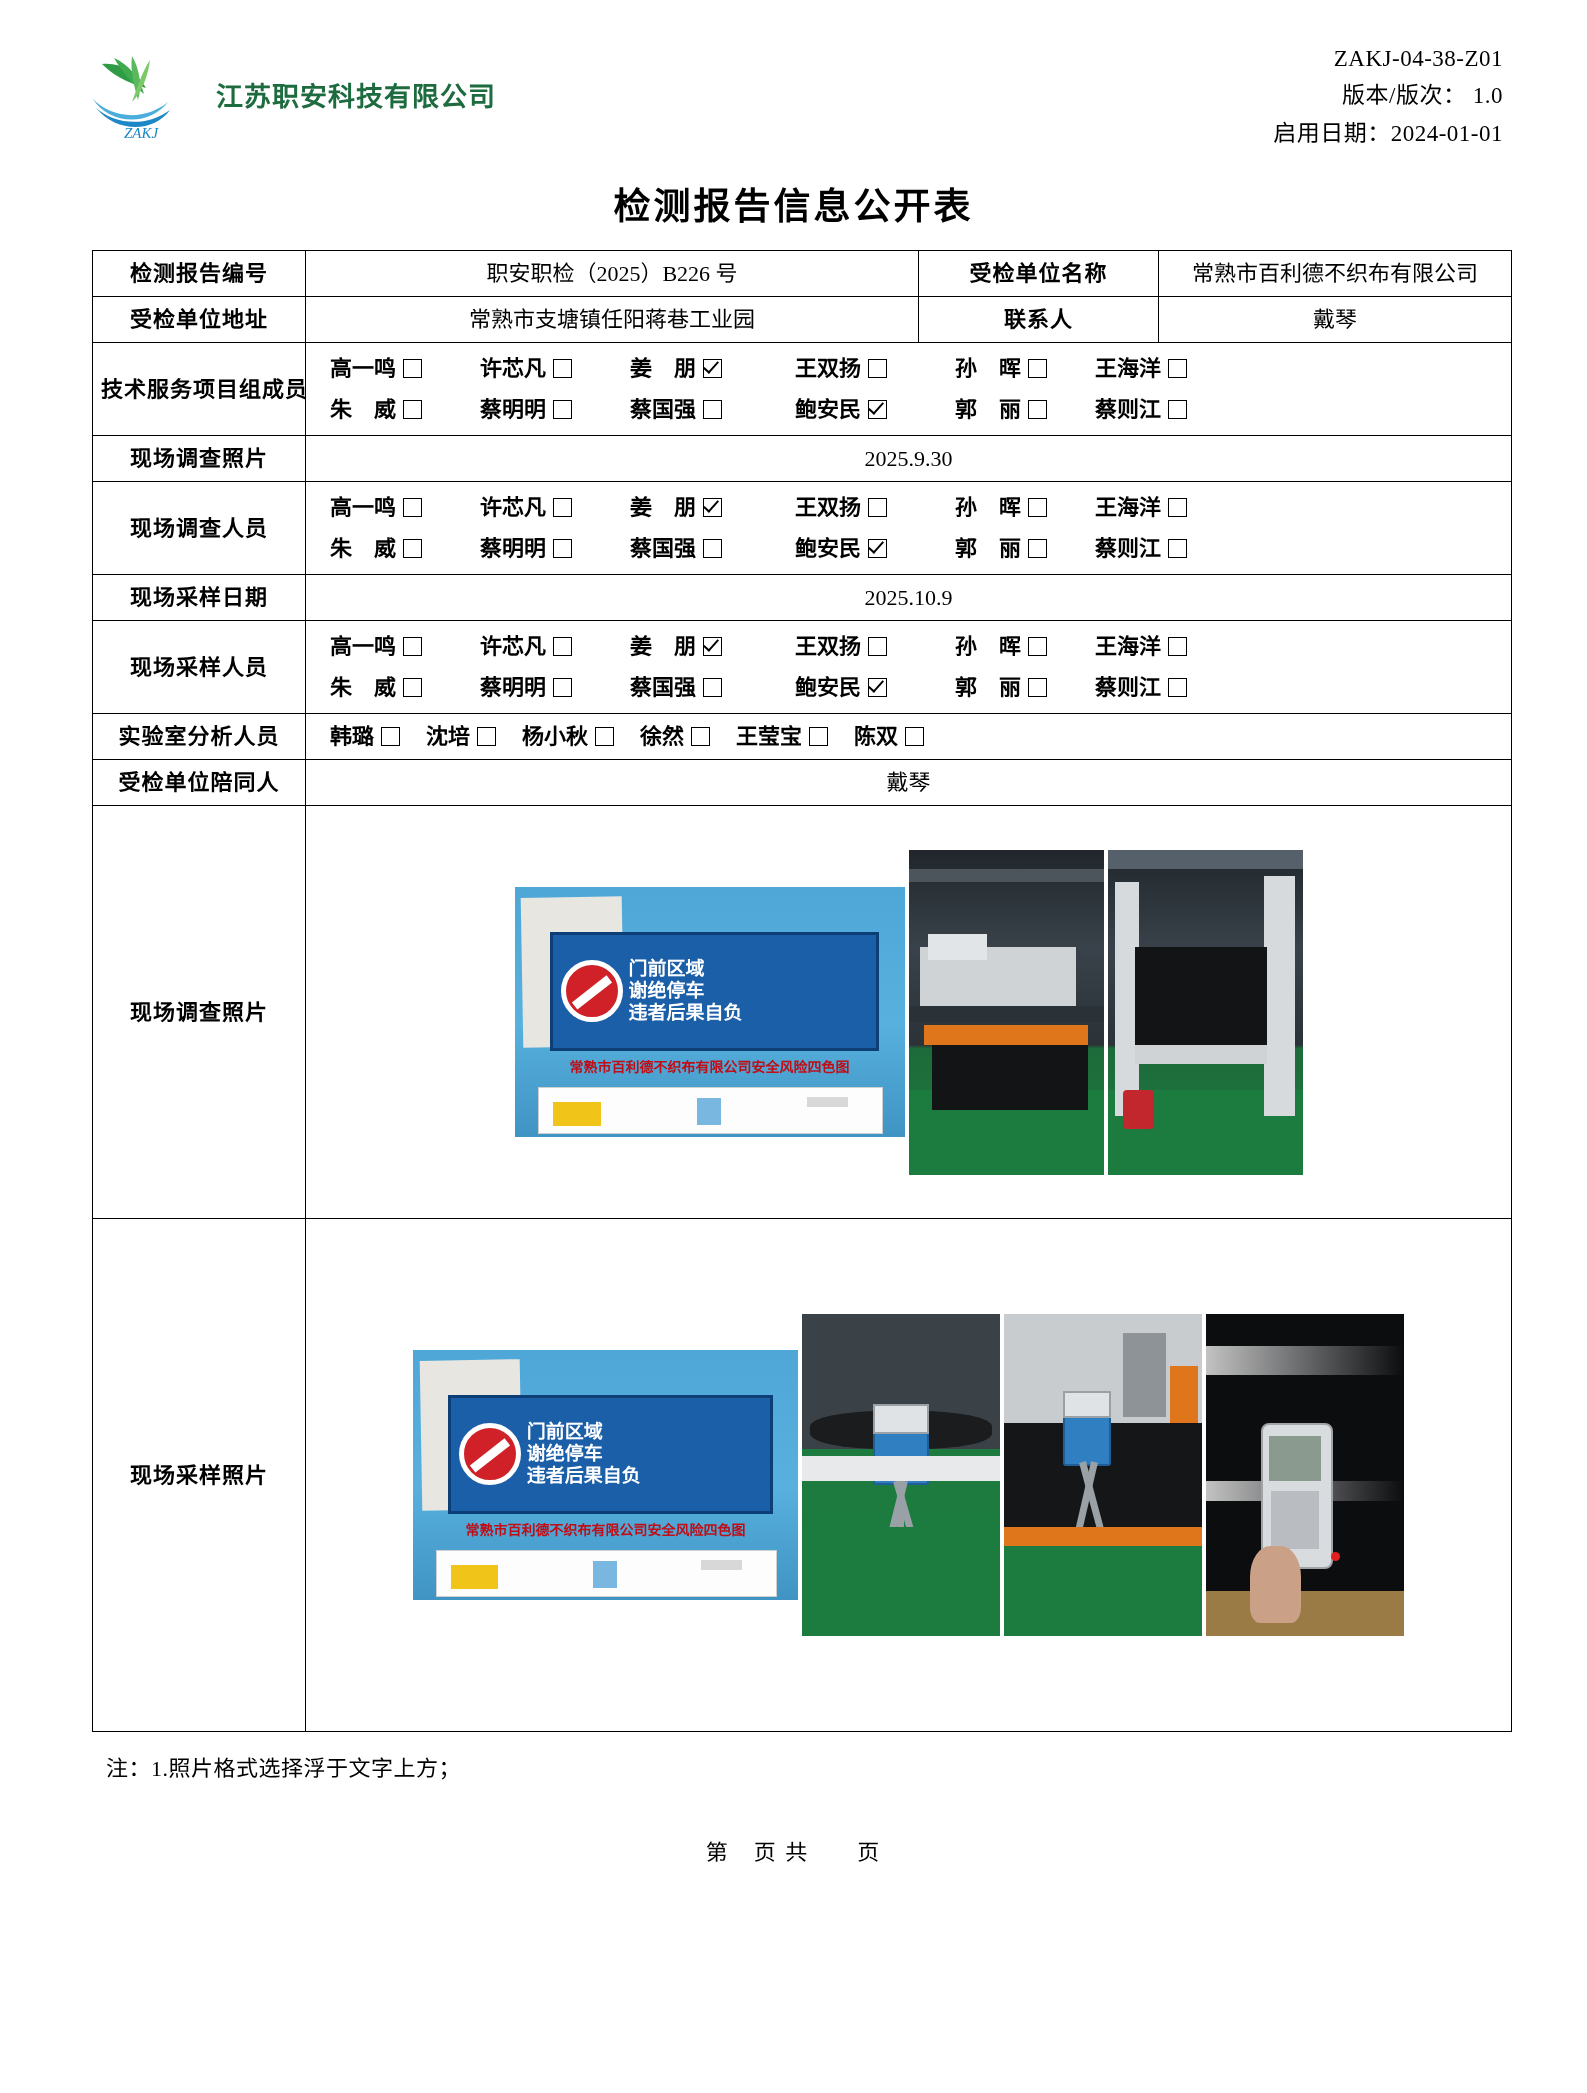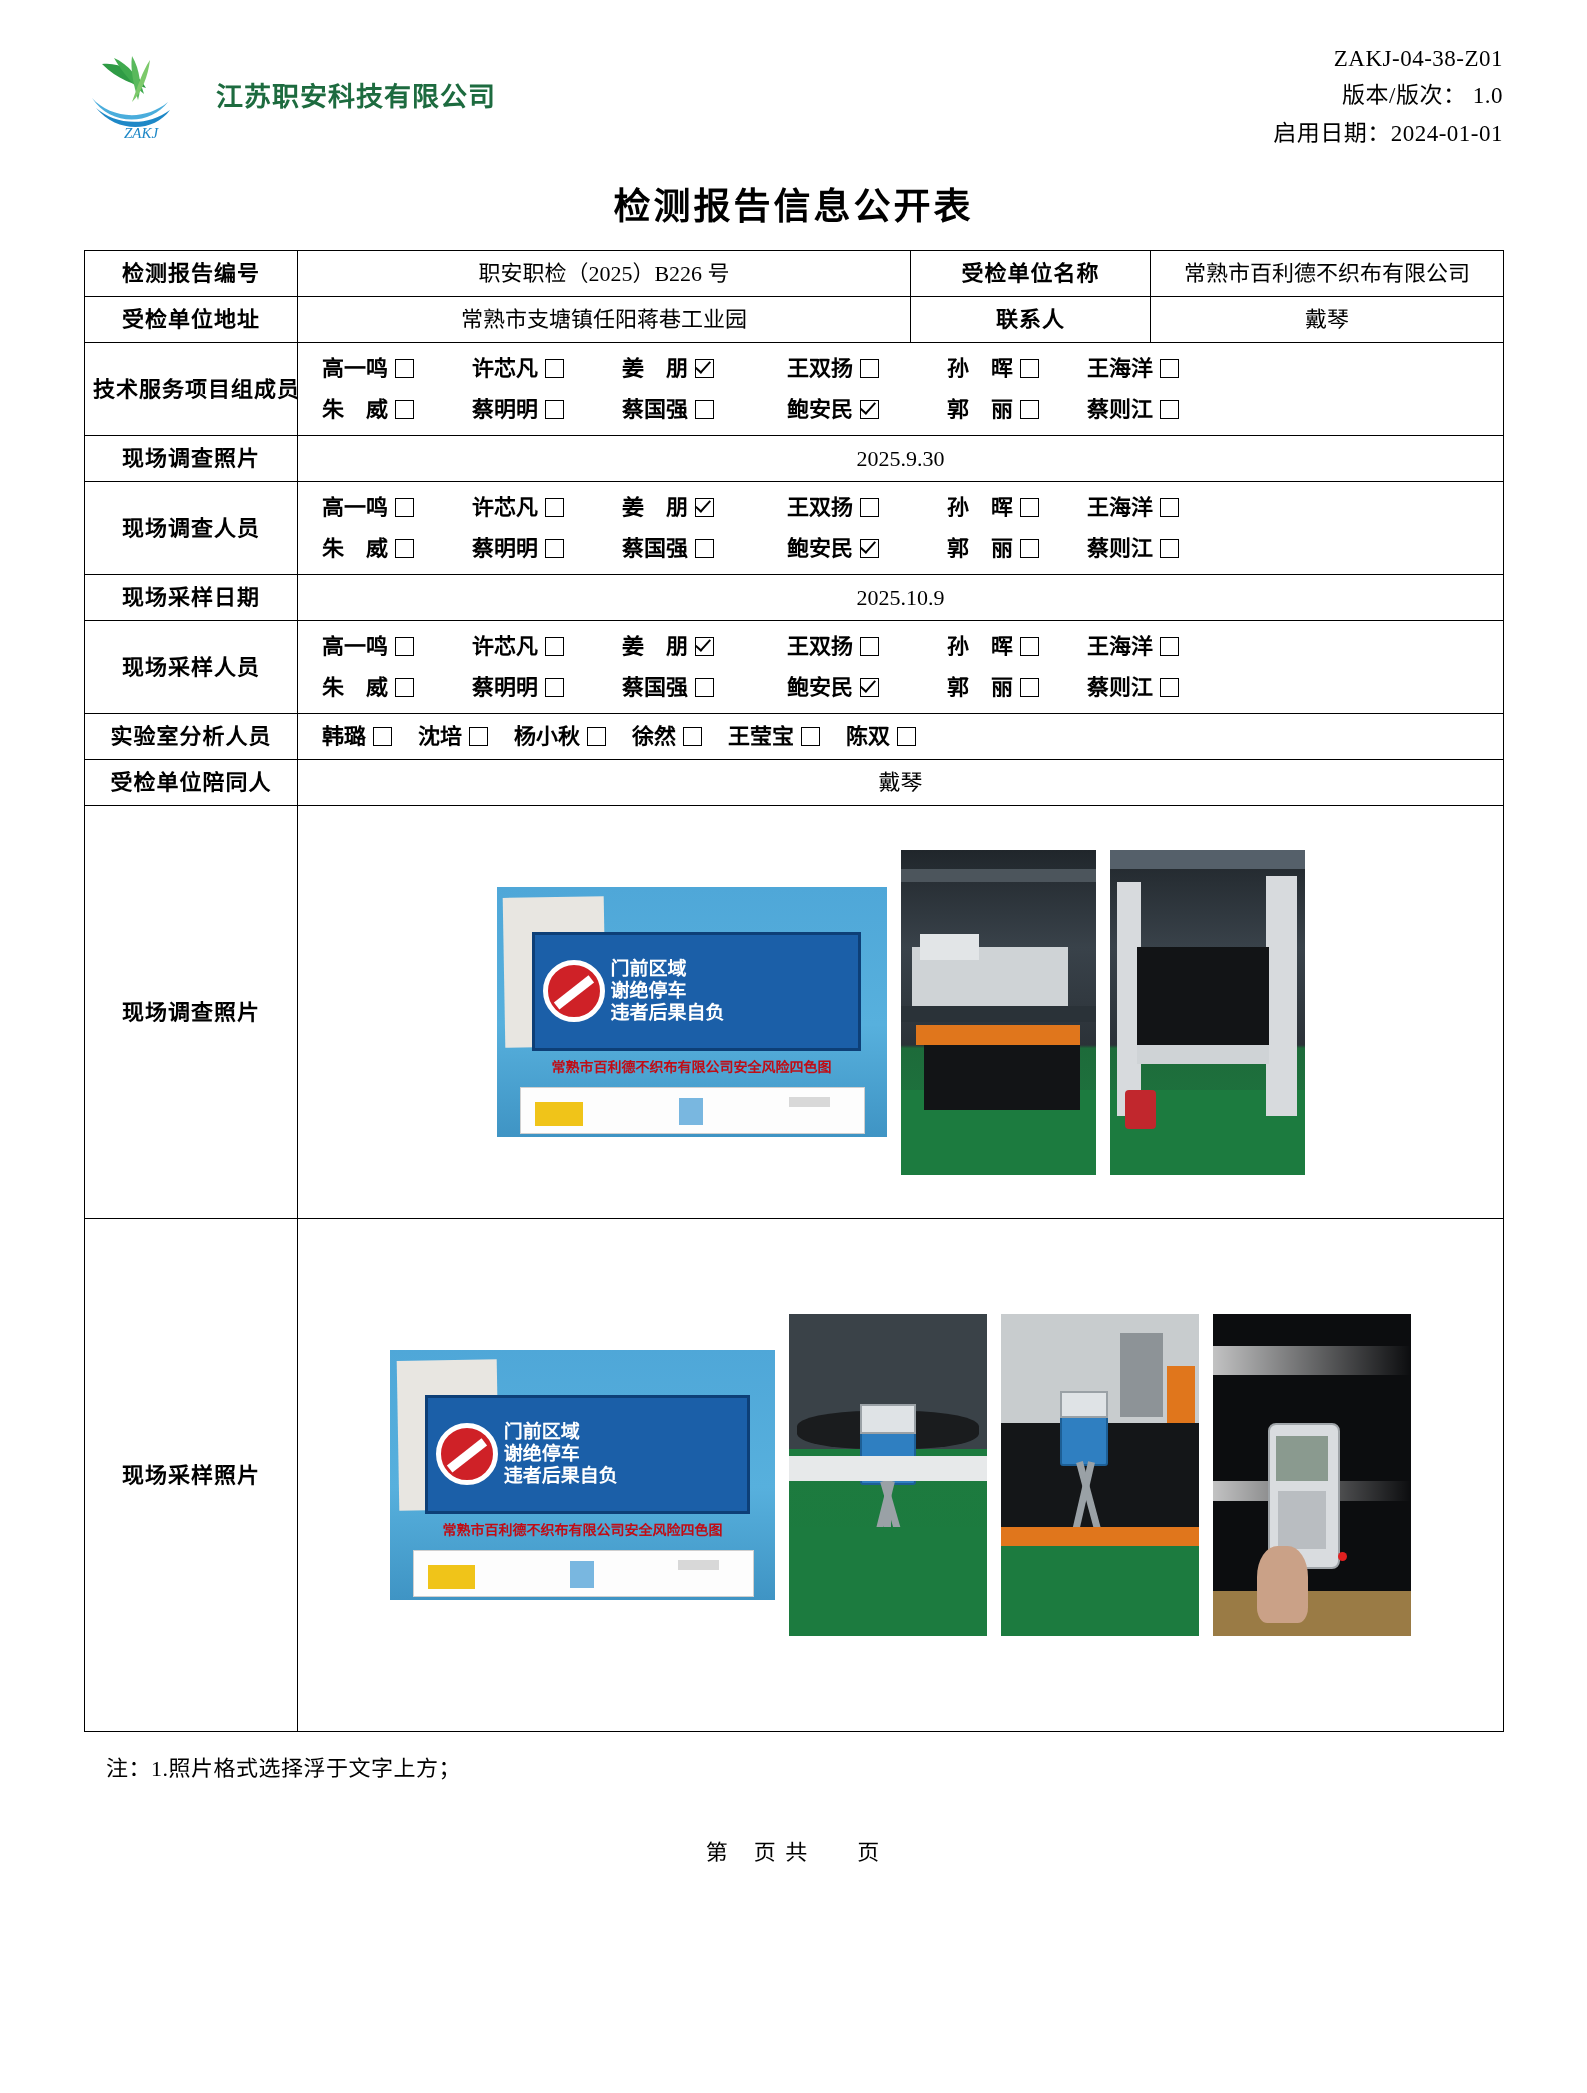--- a/index.html
+++ b/index.html
@@ -66,20 +66,21 @@
     font-weight: bold;
     letter-spacing: 3px;
     margin: 22px 0 20px 0;
   }
 
   
   table.main {
     width: 100%;
     border-collapse: collapse;
     table-layout: fixed;
+    margin-left: 8px;
   }
   table.main td {
     border: 1.5px solid #000;
     font-size: 22px;
     padding: 6px 8px;
     vertical-align: middle;
     line-height: 1.5;
   }
   .lbl {
     text-align: center;
@@ -136,21 +137,21 @@
   
   .photo-cell {
     height: 400px;
     padding: 0;
     vertical-align: middle;
   }
   .photo-row-inner {
     display: flex;
     align-items: center;
     justify-content: center;
-    gap: 14px;
+    gap: 4px;
     padding: 10px 0;
   }
   .ph {
     position: relative;
     overflow: hidden;
     flex: none;
   }
   .note {
     font-size: 22px;
     margin: 18px 0 0 22px;

